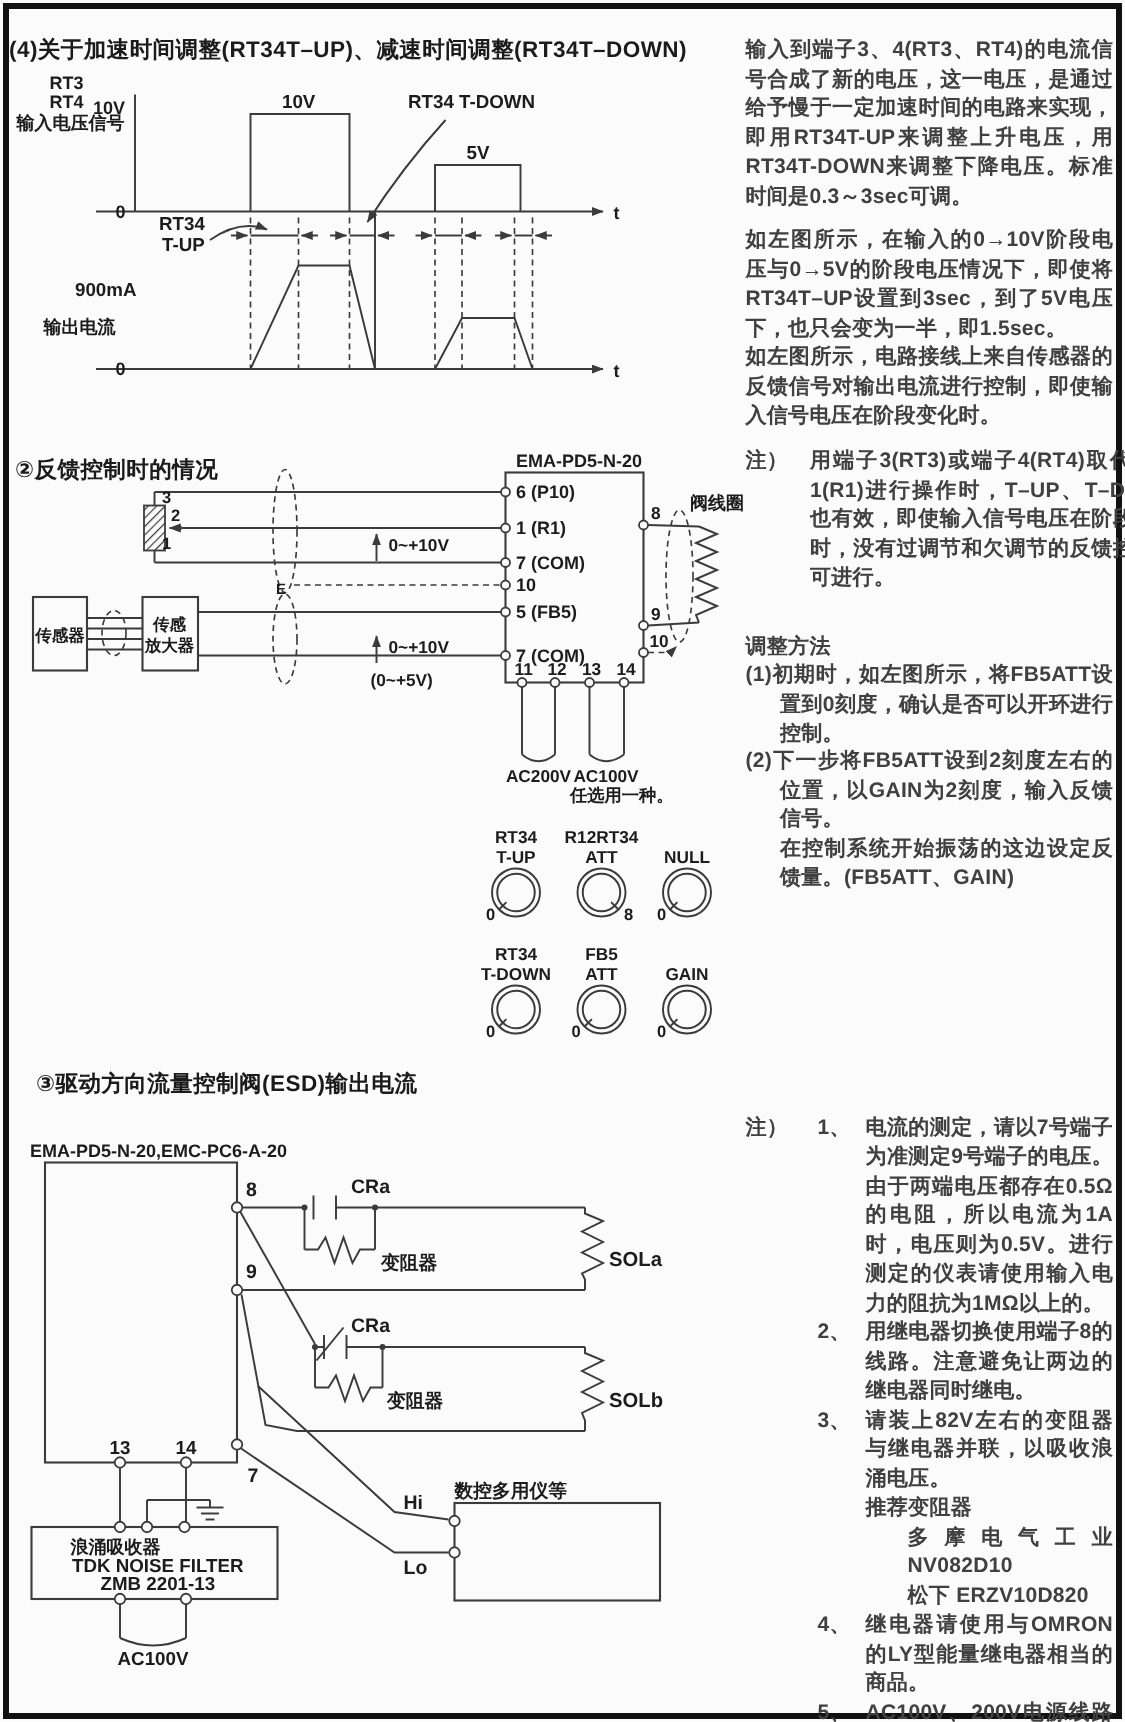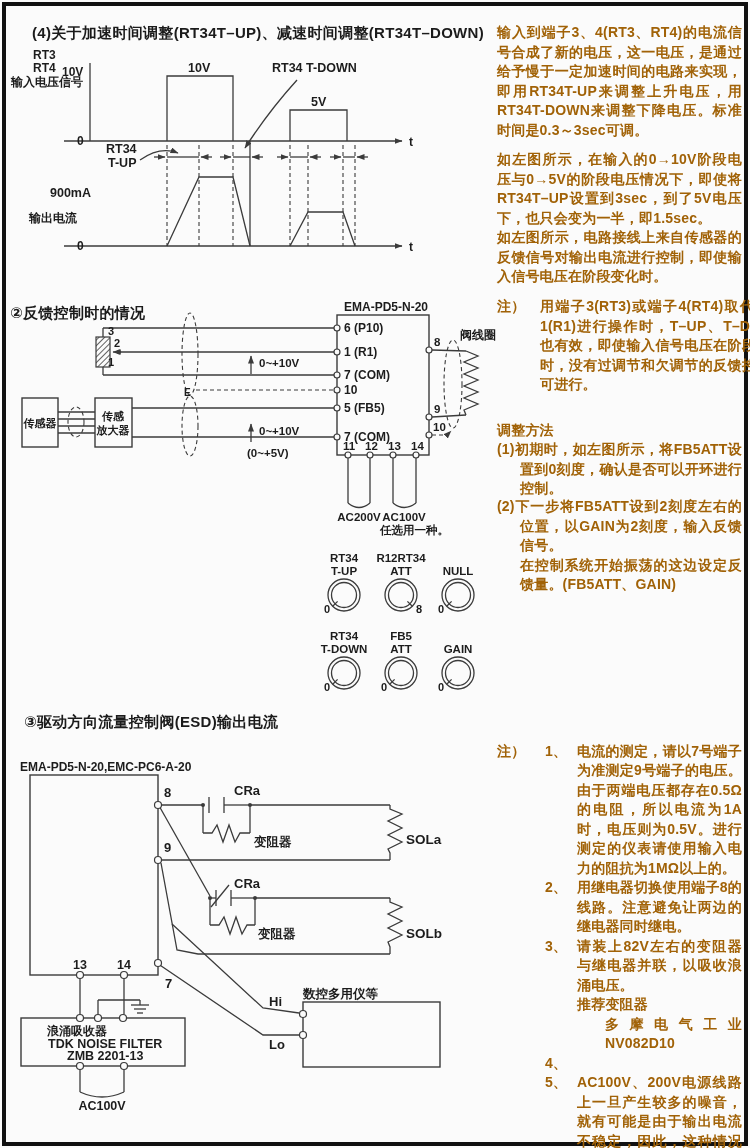--- a/index.html
+++ b/index.html
@@ -14,42 +14,42 @@
   .lnb{stroke:#3b3b3b;stroke-width:1.4;fill:none;}
   .dsh{stroke:#3b3b3b;stroke-width:1.1;fill:none;stroke-dasharray:4 3;}
   .dot{fill:#3b3b3b;stroke:none;}
   .term{fill:#fbfbfb;stroke:#3b3b3b;stroke-width:1.2;}
   text{fill:#1c1c1c;font-family:"Liberation Sans","DejaVu Sans",sans-serif;font-weight:600;}
   .t10{font-size:10px;} .t11{font-size:11px;} .t115{font-size:11.5px;}
   .t12{font-size:12px;} .t125{font-size:12.5px;} .t13{font-size:13px;}
   .t135{font-size:13.5px;}
   .mid{text-anchor:middle;}
   
-  .rc{position:absolute;left:497px;width:245px;color:#a16207;font-size:14px;
+  .rc{position:absolute;left:497px;width:245px;color:#404040;font-size:14px;
       line-height:19.5px;font-weight:600;text-align:justify;letter-spacing:.2px;}
   .rc p{margin:0;}
   .hang{position:relative;padding-left:43px;}
   .hang .hlabel{position:absolute;left:0;top:0;}
   .mitem{padding-left:23px;text-indent:-23px;}
   .mplain{padding-left:23px;}
   .note2{position:relative;}
   .note2 .hlabel{position:absolute;left:0;top:0;}
   .nitem{display:flex;align-items:flex-start;}
   .nitem .nnum{flex:0 0 32px;margin-left:48px;}
   .nitem .nbody{flex:1;}
   .sub1{padding-left:80px;}
   .sub2{padding-left:108px;}
 </style>
 </head>
 <body>
 
 <div id="page">
   <div id="border"></div>
 
-  <div class="ttl" style="left:32px;top:24px;">(4)关于加速时间调整(RT34T–UP)、减速时间调整(RT34T–DOWN)</div>
+  <div class="ttl" style="left:6px;top:24px;">(4)关于加速时间调整(RT34T–UP)、减速时间调整(RT34T–DOWN)</div>
   <div class="ttl" style="left:10px;top:272px;margin-top:32px;">②反馈控制时的情况</div>
   <div class="ttl" style="left:24px;top:713px;">③驱动方向流量控制阀(ESD)输出电流</div>
 
   <svg id="svgmain" width="750" height="1148" viewBox="0 0 750 1148">
     <defs>
       <marker id="ah" markerUnits="userSpaceOnUse" markerWidth="9" markerHeight="8" refX="7.5" refY="3" orient="auto">
         <path d="M0,0 L8,3 L0,6 Z" fill="#3b3b3b"></path>
       </marker>
       <pattern id="hatch" patternUnits="userSpaceOnUse" width="4" height="4" patternTransform="rotate(45)">
         <rect width="4" height="4" fill="#fbfbfb"></rect>
@@ -371,22 +371,24 @@
     <div class="nitem">
       <span class="nnum">2、</span>
       <span class="nbody">用继电器切换使用端子8的线路。注意避免让两边的继电器同时继电。</span>
     </div>
     <div class="nitem">
       <span class="nnum">3、</span>
       <span class="nbody">请装上82V左右的变阻器与继电器并联，以吸收浪涌电压。</span>
     </div>
     <div class="sub1">推荐变阻器</div>
     <div class="sub2">多摩电气工业 NV082D10</div>
+    <div class="sub2">松下 ERZV10D820</div>
     <div class="nitem">
       <span class="nnum">4、</span>
+      <span class="nbody">继电器请使用与OMRON的LY型能量继电器相当的商品。</span>
     </div>
     <div class="nitem">
       <span class="nnum">5、</span>
       <span class="nbody">AC100V、200V电源线路上一旦产生较多的噪音，就有可能是由于输出电流不稳定，因此，这种情况下，请安装浪涌吸收器。</span>
     </div>
 
   </div>
 </div>
 
 </body></html>

